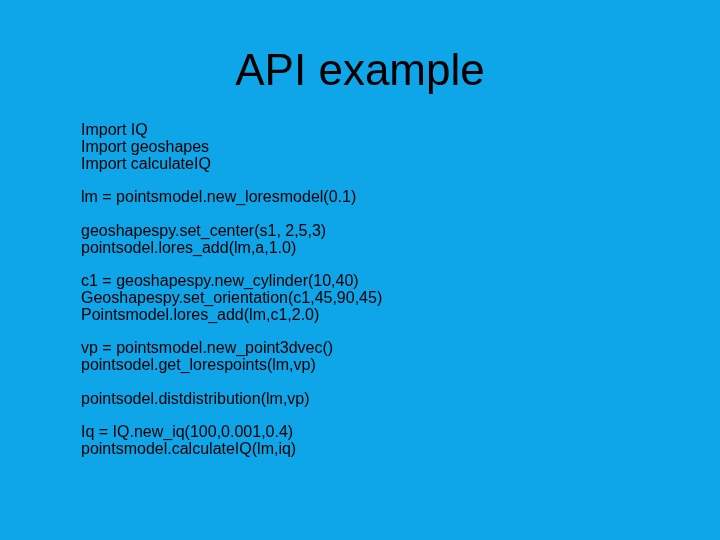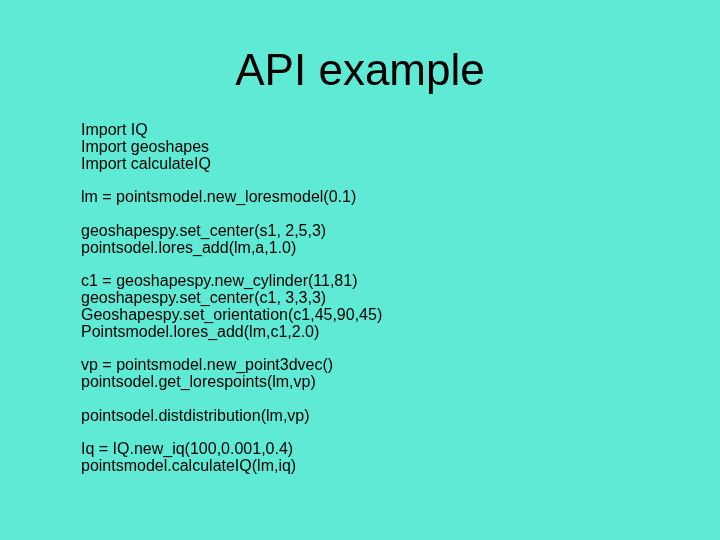--- a/index.html
+++ b/index.html
@@ -4,21 +4,21 @@
 <style>
   html, body {
     margin: 0;
     padding: 0;
     background: #ffffff;
   }
   .slide {
     position: relative;
     width: 720px;
     height: 540px;
-    background: #5eead4;
+    background: #0ea5e9;
     overflow: hidden;
     font-family: "Liberation Sans", "DejaVu Sans", sans-serif;
     color: #000000;
   }
   .slide-title {
     position: absolute;
     top: 46px;
     left: 0;
     width: 100%;
     margin: 0;
@@ -54,22 +54,21 @@
   <div class="code-block">
       <div class="code-line">Import IQ</div>
       <div class="code-line">Import geoshapes</div>
       <div class="code-line">Import calculateIQ</div>
       <div class="code-line">&nbsp;</div>
       <div class="code-line">lm = pointsmodel.new_loresmodel(0.1)</div>
       <div class="code-line">&nbsp;</div>
       <div class="code-line">geoshapespy.set_center(s1, 2,5,3)</div>
       <div class="code-line">pointsodel.lores_add(lm,a,1.0)</div>
       <div class="code-line">&nbsp;</div>
-      <div class="code-line">c1 = geoshapespy.new_cylinder(11,81)</div>
-      <div class="code-line">geoshapespy.set_center(c1, 3,3,3)</div>
+      <div class="code-line">c1 = geoshapespy.new_cylinder(10,40)</div>
       <div class="code-line">Geoshapespy.set_orientation(c1,45,90,45)</div>
       <div class="code-line">Pointsmodel.lores_add(lm,c1,2.0)</div>
       <div class="code-line">&nbsp;</div>
       <div class="code-line">vp = pointsmodel.new_point3dvec()</div>
       <div class="code-line">pointsodel.get_lorespoints(lm,vp)</div>
       <div class="code-line">&nbsp;</div>
       <div class="code-line">pointsodel.distdistribution(lm,vp)</div>
       <div class="code-line">&nbsp;</div>
       <div class="code-line">Iq = IQ.new_iq(100,0.001,0.4)</div>
       <div class="code-line">pointsmodel.calculateIQ(lm,iq)</div>

